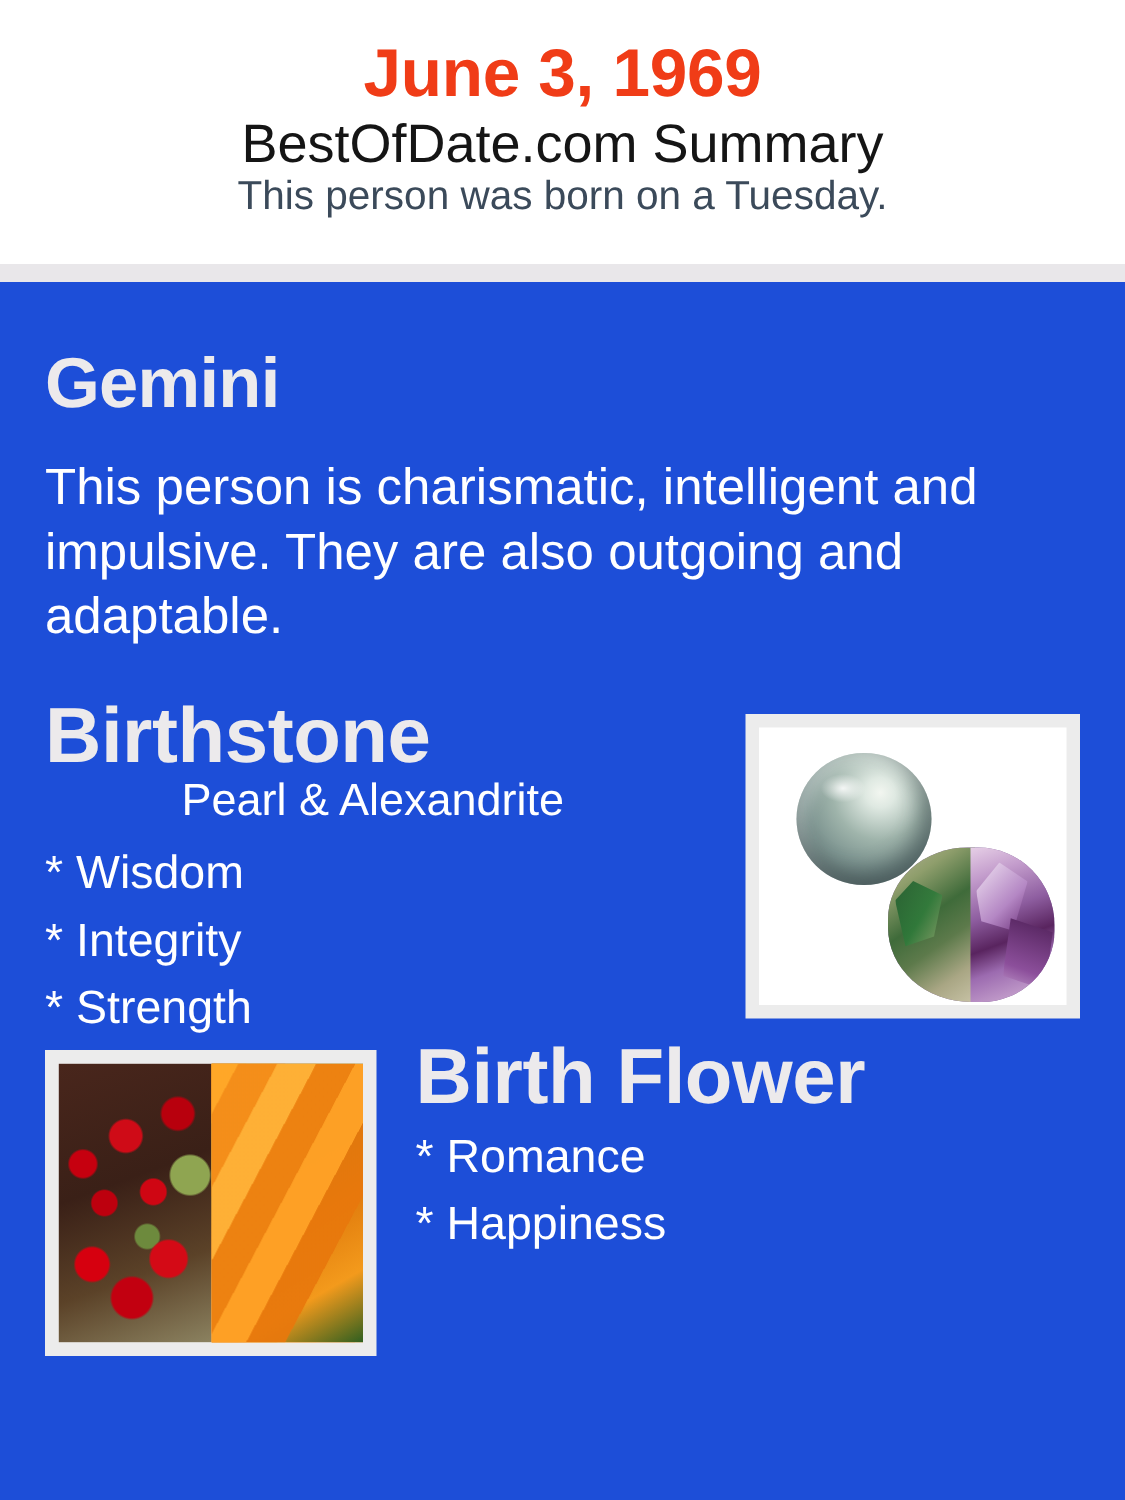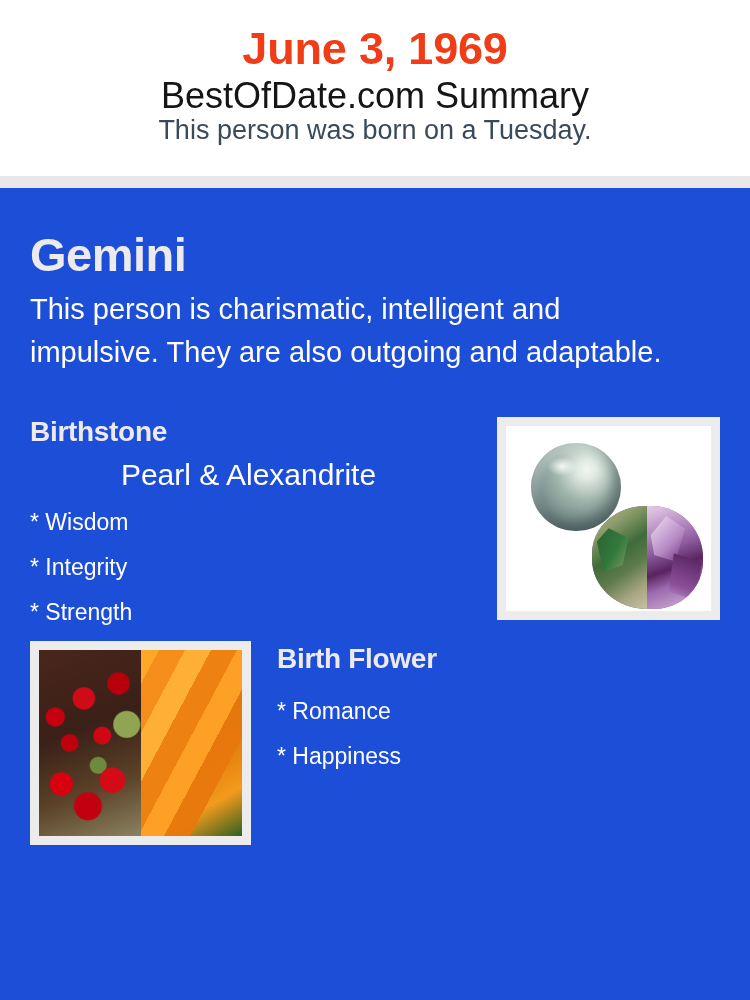--- a/index.html
+++ b/index.html
@@ -62,56 +62,56 @@
   .sign-name {
     color: #eceaec;
     font-size: 47px;
     font-weight: bold;
     line-height: 54px;
     padding-top: 40px;
     letter-spacing: -0.5px;
   }
   .sign-desc {
     color: #ffffff;
-    font-size: 29px;
+    font-size: 34px;
     line-height: 43px;
-    margin-top: 6px;
+    margin-top: 22px;
     max-width: 665px;
   }
 
   
   .section {
     display: flex;
     align-items: flex-start;
   }
   .stone-section { margin-top: 34px; }
   .stone-text { flex: 1 1 auto; }
 
   .sec-heading {
     color: #eceaec;
-    font-size: 28px;
+    font-size: 52px;
     font-weight: bold;
     line-height: 48px;
     letter-spacing: -0.3px;
   }
   .sec-sub {
     color: #ffffff;
     font-size: 30px;
     line-height: 38px;
     margin-top: 0px;
     text-align: center;
   }
   .traits {
     list-style: none;
     margin: 6px 0 0 0;
     padding: 0;
   }
   .traits li {
     color: #ffffff;
-    font-size: 23px;
+    font-size: 31px;
     line-height: 45px;
   }
 
   
   .frame {
     background: #ececec;
     padding: 9px;
     box-sizing: border-box;
     flex: 0 0 auto;
   }

